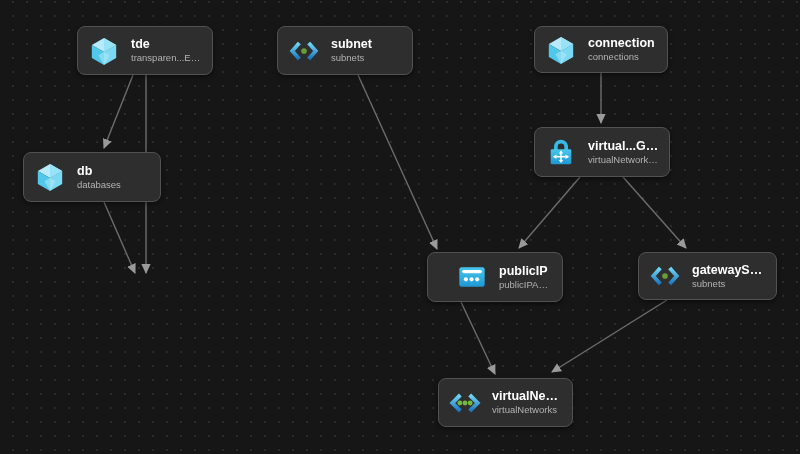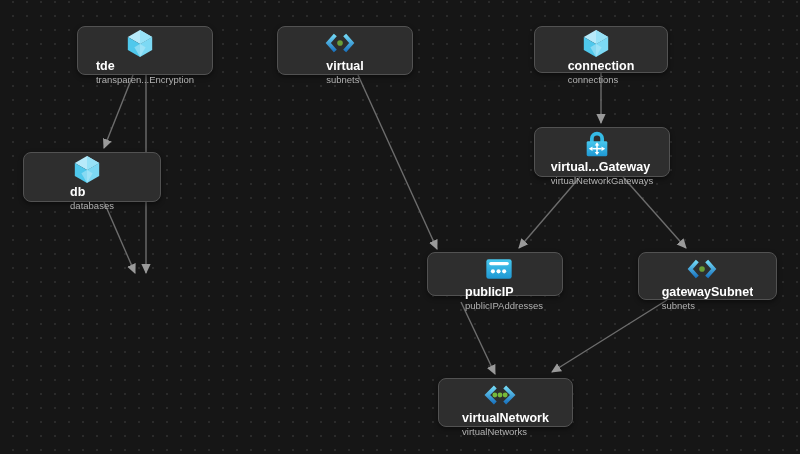--- a/index.html
+++ b/index.html
@@ -15,21 +15,20 @@
     background-size:14px 14px;
     background-position:6px 9px;
   }
   #edges-layer{position:absolute;left:0;top:0;width:800px;height:454px;}
   .node{
     position:absolute;box-sizing:border-box;
     background:#2e2e2e;border:1px solid #525252;border-radius:8px;
     display:flex;align-items:center;padding:0 10px;
     box-shadow:0 2px 5px rgba(0,0,0,.45);
     cursor:pointer;
-    flex-direction:column;
   }
   .node-icon{flex:none;width:32px;height:32px;margin-right:11px;display:flex;align-items:center;justify-content:center;}
   .node-text{display:flex;flex-direction:column;justify-content:center;min-width:0;}
   .node-title{
     color:#ffffff;font-size:12.5px;font-weight:700;line-height:14px;
     white-space:nowrap;overflow:hidden;text-overflow:ellipsis;
   }
   .node-subtitle{
     color:#b2b2b2;font-size:9.5px;font-weight:400;line-height:12px;margin-top:1px;
     white-space:nowrap;overflow:hidden;text-overflow:ellipsis;
@@ -79,21 +78,21 @@
         <stop offset="0" stop-color="#72d8f5"></stop>
               <stop offset="1" stop-color="#1b75c0"></stop>
       </linearGradient>
           </defs>
       <polyline points="11,2.5 3.5,11 11,19.5" fill="none" stroke="url(#gSub)" stroke-width="4.2"></polyline>
       <polyline points="21,2.5 28.5,11 21,19.5" fill="none" stroke="url(#gSub)" stroke-width="4.2"></polyline>
       <circle cx="16" cy="11" r="3" fill="#699f38"></circle>
     </svg>
       </span>
       <span class="node-text">
-        <span class="node-title">virtual</span>
+        <span class="node-title">subnet</span>
         <span class="node-subtitle">subnets</span>
       </span>
     </div>
     <div class="node" style="left: 534px; top: 26px; width: 134px; height: 47px;">
       <span class="node-icon">
     <svg width="30" height="30" viewBox="0 0 32 32" xmlns="http://www.w3.org/2000/svg">
       <polygon points="16,2 29,9.5 16,17 3,9.5" fill="#b7eafa"></polygon>
       <polygon points="16,2 29,9.5 16,17" fill="#97e2f7"></polygon>
       <polygon points="3,9.5 16,17 16,31 3,23.5" fill="#4fc8ec"></polygon>
       <polygon points="29,9.5 16,17 16,31 29,23.5" fill="#7cd9f4"></polygon>
@@ -137,21 +136,21 @@
       <polygon points="24.8,21 20.8,18.6 20.8,23.4" fill="#ffffff"></polygon>
       <polygon points="16,14.2 13.6,17.6 18.4,17.6" fill="#ffffff"></polygon>
       <polygon points="16,27.8 13.6,24.4 18.4,24.4" fill="#ffffff"></polygon>
     </svg>
       </span>
       <span class="node-text">
         <span class="node-title">virtual...Gateway</span>
         <span class="node-subtitle">virtualNetworkGateways</span>
       </span>
     </div>
-    <div class="node" style="left: 427px; top: 252px; width: 136px; height: 44px; padding-left: 28px;">
+    <div class="node" style="left: 427px; top: 252px; width: 136px; height: 50px; padding-left: 28px;">
       <span class="node-icon">
     <svg width="30" height="30" viewBox="0 0 32 32" xmlns="http://www.w3.org/2000/svg">
       <defs>
             <linearGradient id="gPip" x1="0" y1="0" x2="0" y2="1">
         <stop offset="0" stop-color="#47c8ee"></stop>
               <stop offset="1" stop-color="#1f98d3"></stop>
       </linearGradient>
           </defs>
       <rect x="2.5" y="5.5" width="27" height="21" rx="2.5" fill="url(#gPip)"></rect>
       <rect x="5.5" y="8.5" width="21" height="3.4" rx="1.7" fill="#ffffff"></rect>

